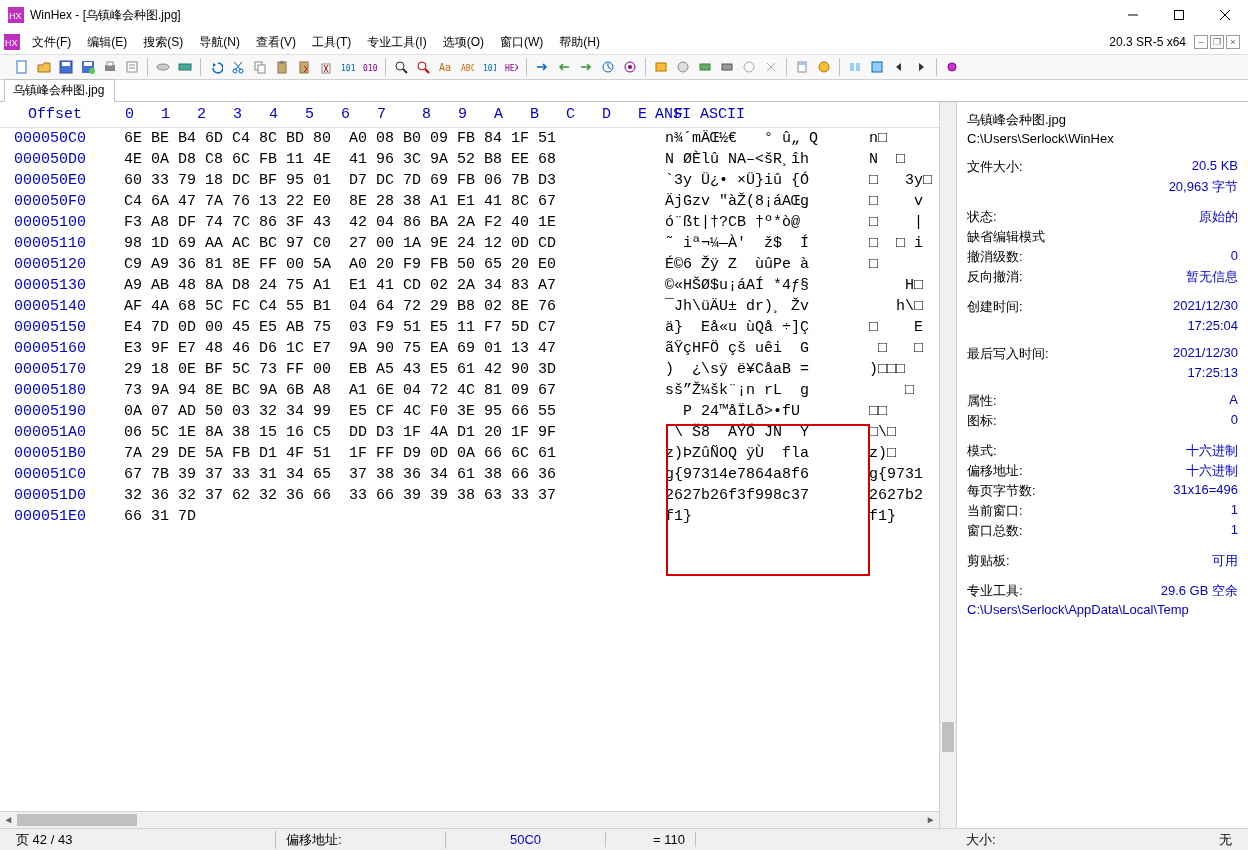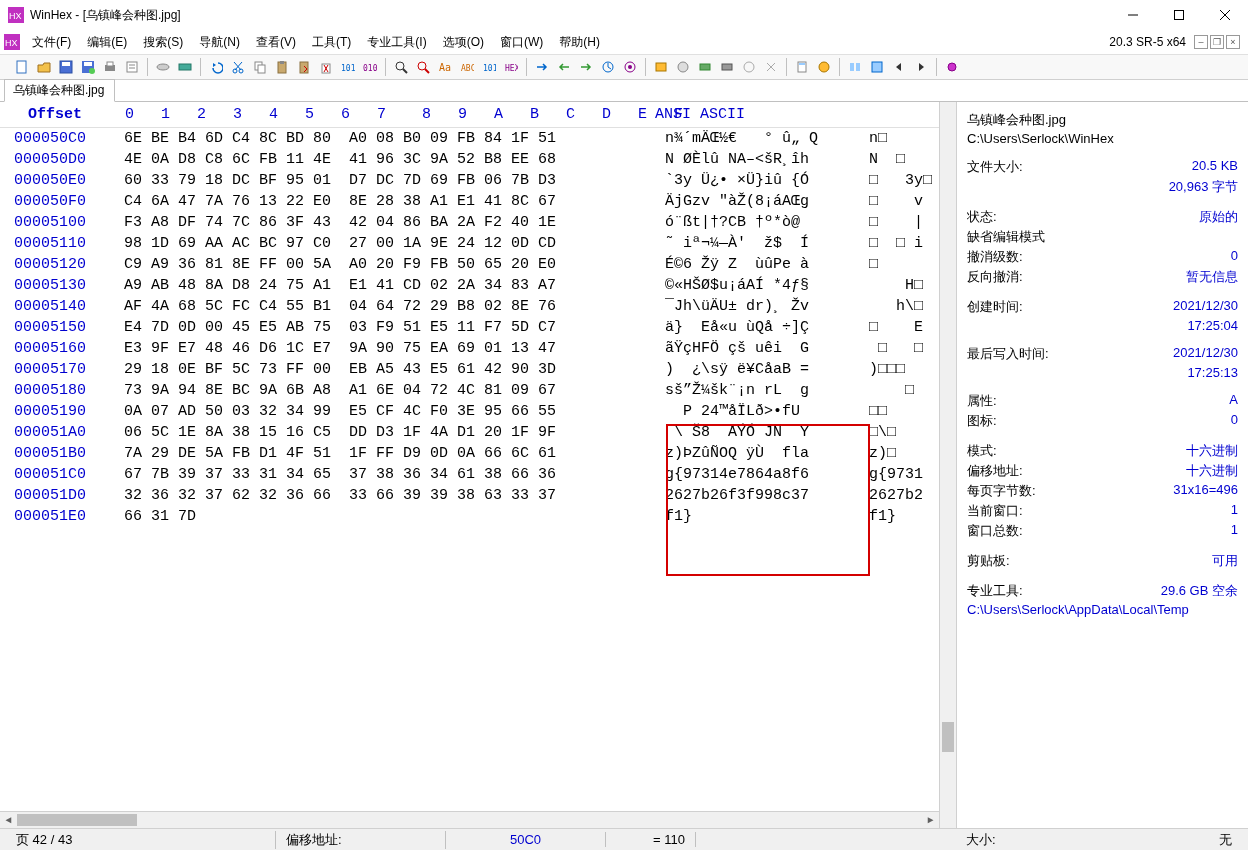--- a/index.html
+++ b/index.html
@@ -109,21 +109,21 @@
   font-family: Consolas, "Courier New", monospace;
   font-size: 15px;
   line-height: 21px;
 }
 .hexheader {
   display: flex;
   color: #0000d0;
   border-bottom: 1px solid #e0e0e0;
   padding: 2px 0;
 }
-.col-offset { width: 110px; text-align:center;font-weight:bold; }
+.col-offset { width: 110px; text-align:center; }
 .col-hex { width: 545px; padding-left:6px; letter-spacing: 0px; white-space: pre;}
 .col-ascii { width: 200px; white-space: pre;}
 .col-extra { flex:1; padding-left:6px; white-space: pre;}
 
 .hexbody {
   flex:1;
   overflow:hidden;
   position:relative;
 }
 .hexrow {

